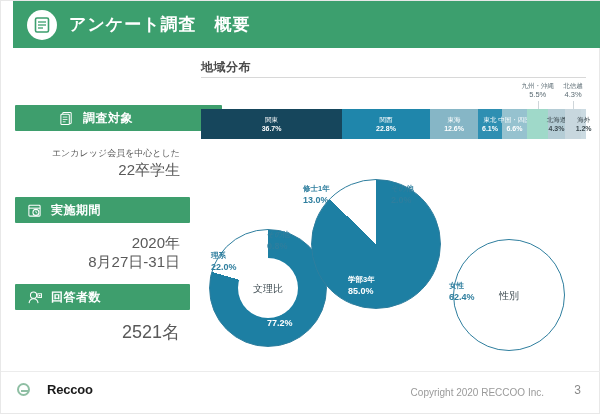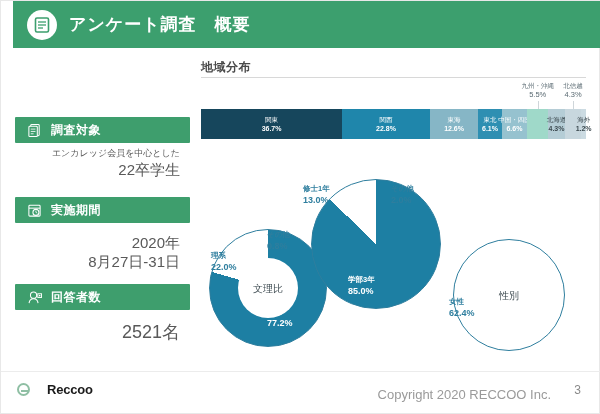--- a/index.html
+++ b/index.html
@@ -36,21 +36,21 @@
   .side-bar .sb-icon{margin-left:12px;display:flex;align-items:center;flex:0 0 auto;}
   .side-bar .sb-label{color:#fff;font-size:12px;font-weight:bold;margin-left:9px;letter-spacing:.5px;}
   .side-val{
     position:absolute;left:14px;width:175px;
     text-align:right;color:#595959;box-sizing:border-box;padding-right:10px;
   }
   .side-val .v-sm{font-size:9px;display:block;line-height:14px;}
   .side-val .v-lg{font-size:15px;display:block;line-height:19px;}
   .side-val .v-xl{font-size:18px;display:block;line-height:23px;}
 
-  #sb-target{top:116px;}
+  #sb-target{top:104px;padding-left:32px;}
   #val-target{top:145px;}
   #sb-period{top:196px;}
   #val-period{top:232px;}
   #sb-count{top:283px;}
   #val-count{top:320px;}
 
   
   .section-title{
     position:absolute;left:200px;top:58px;
     font-size:12px;font-weight:bold;color:#4a4a4a;letter-spacing:.5px;
@@ -115,21 +115,21 @@
   .logo-mark{
     width:13px;height:13px;border-radius:50%;
     border:2px solid #8fbfa4;box-sizing:border-box;
     position:relative;
   }
   .logo-mark:after{
     content:"";position:absolute;left:2px;top:4.5px;width:8px;height:2px;background:#8fbfa4;
   }
   .logo-text{font-size:13px;font-weight:bold;color:#1a1a1a;margin-left:17px;letter-spacing:-.2px;}
   .copyright{
-    position:absolute;right:48px;top:386px;font-size:13px;color:#9a9a9a;
+    position:absolute;right:55px;top:386px;font-size:10px;color:#9a9a9a;
   }
   .page-num{
     position:absolute;right:18px;top:382px;font-size:12px;color:#8a8a8a;
   }
 </style>
 </head>
 <body>
 
 <div class="slide">
 
@@ -274,21 +274,21 @@
       <div class="l-name">その他</div>
       <div class="l-val">2.0%</div>
     </div>
   </div>
 
   <div class="donut" id="donut3">
     <div class="ring" style="background: conic-gradient(rgb(255, 255, 255) 140deg, rgb(255, 255, 255) 364.64deg, rgb(29, 127, 163) 364.64deg, rgb(29, 127, 163) 497.12deg, rgb(255, 255, 255) 497.12deg, rgb(255, 255, 255) 500deg); border: 1px solid rgb(46, 126, 158); box-sizing: border-box;"></div>
     <div class="hole">
       <span>性別</span>
     </div>
-    <div class="dlabel on-white" style="left:-4px;top:58px;width:50px;">
+    <div class="dlabel on-white" style="left:-4px;top:42px;width:50px;">
       <div class="l-name">女性</div>
       <div class="l-val">62.4%</div>
     </div>
     <div class="dlabel on-dark" style="left:66px;top:36px;width:48px;">
       <div class="l-name">男性</div>
       <div class="l-val">36.8%</div>
     </div>
   </div>
 
   <div class="footer-rule"></div>

